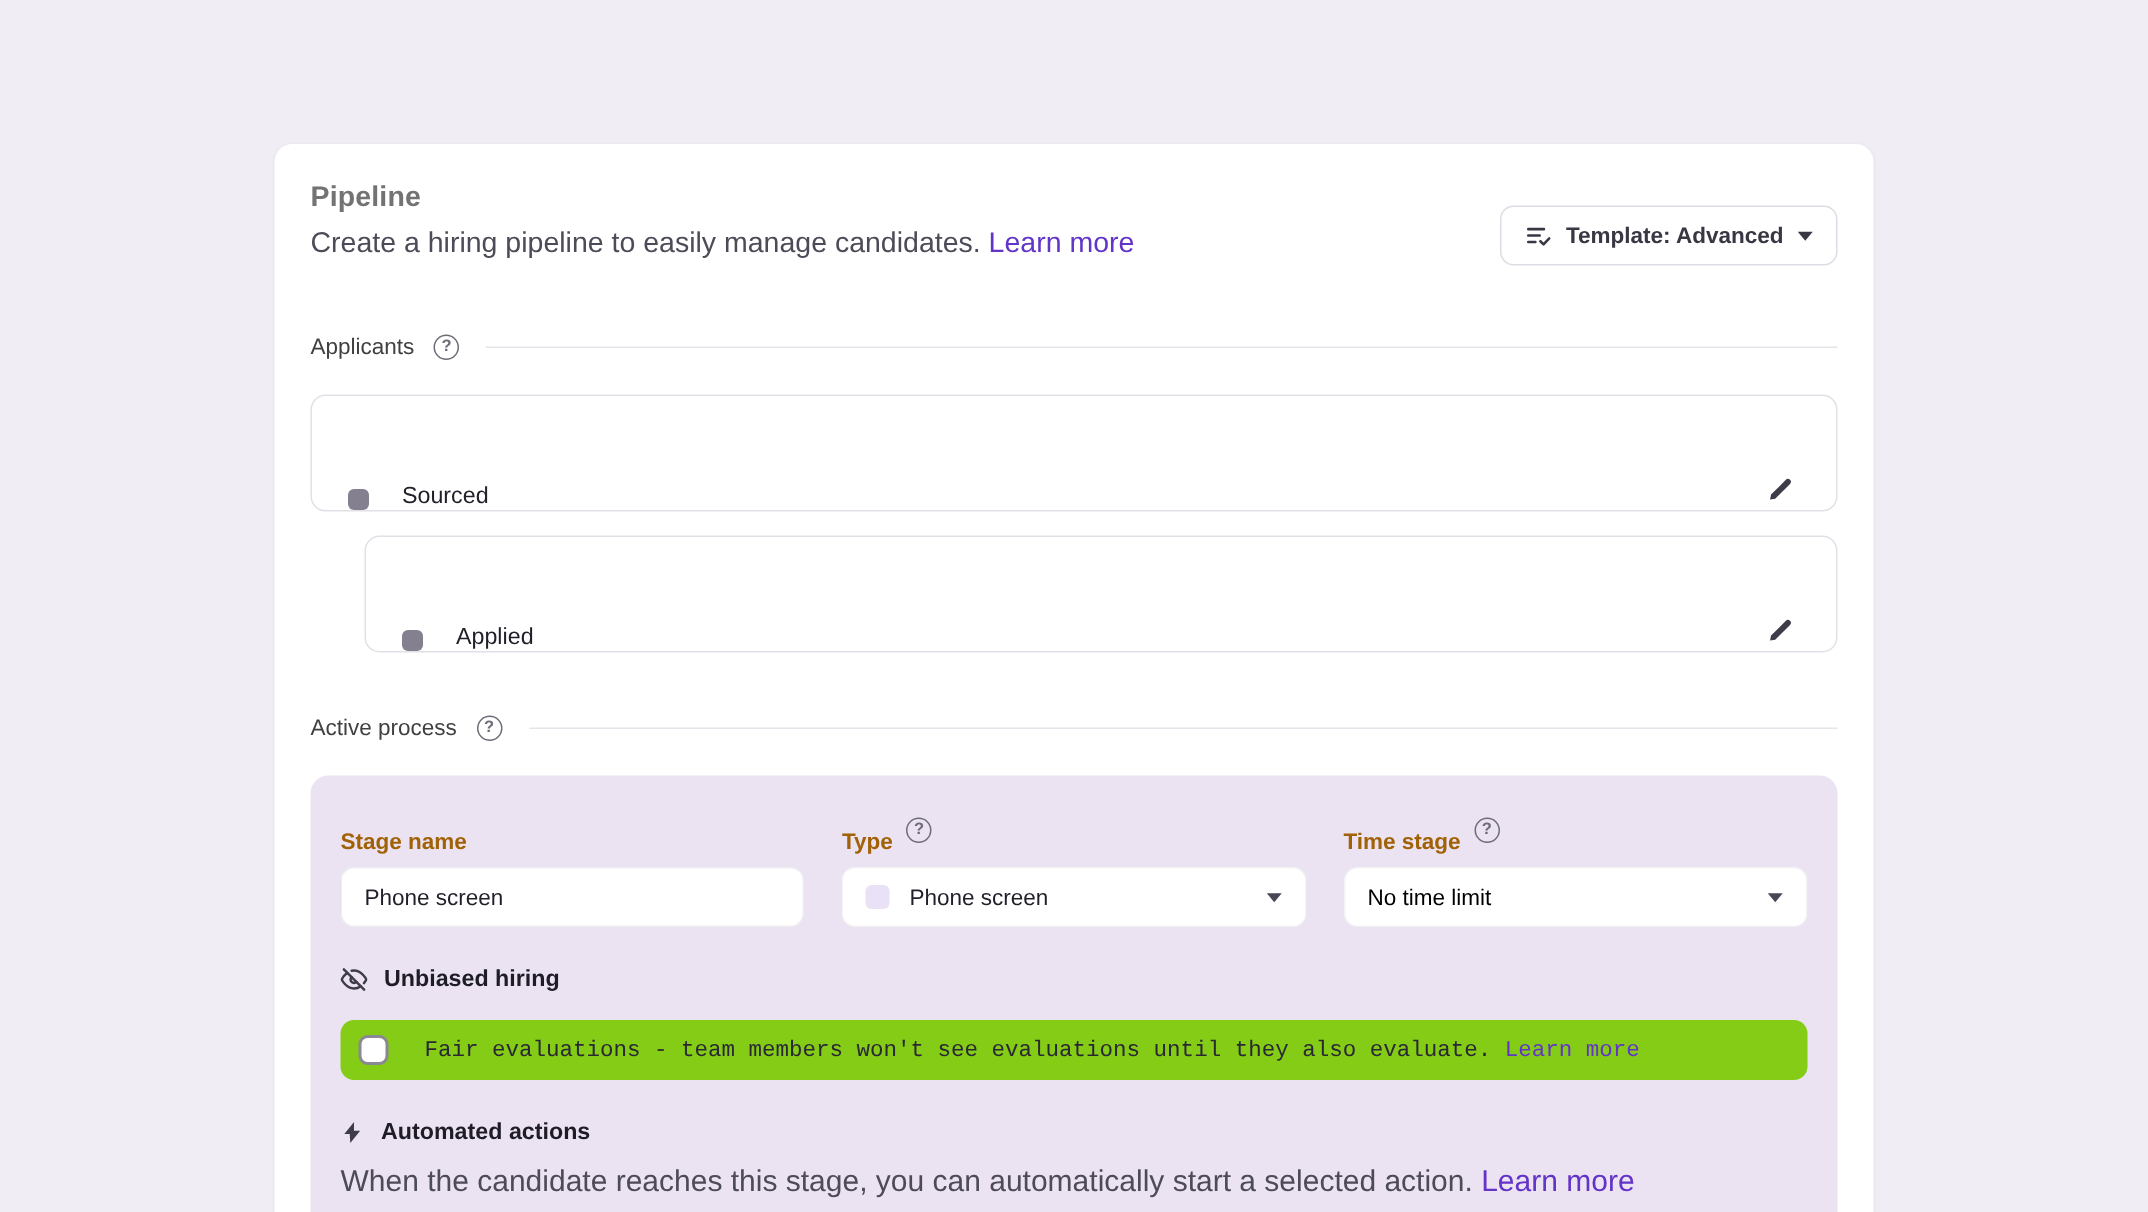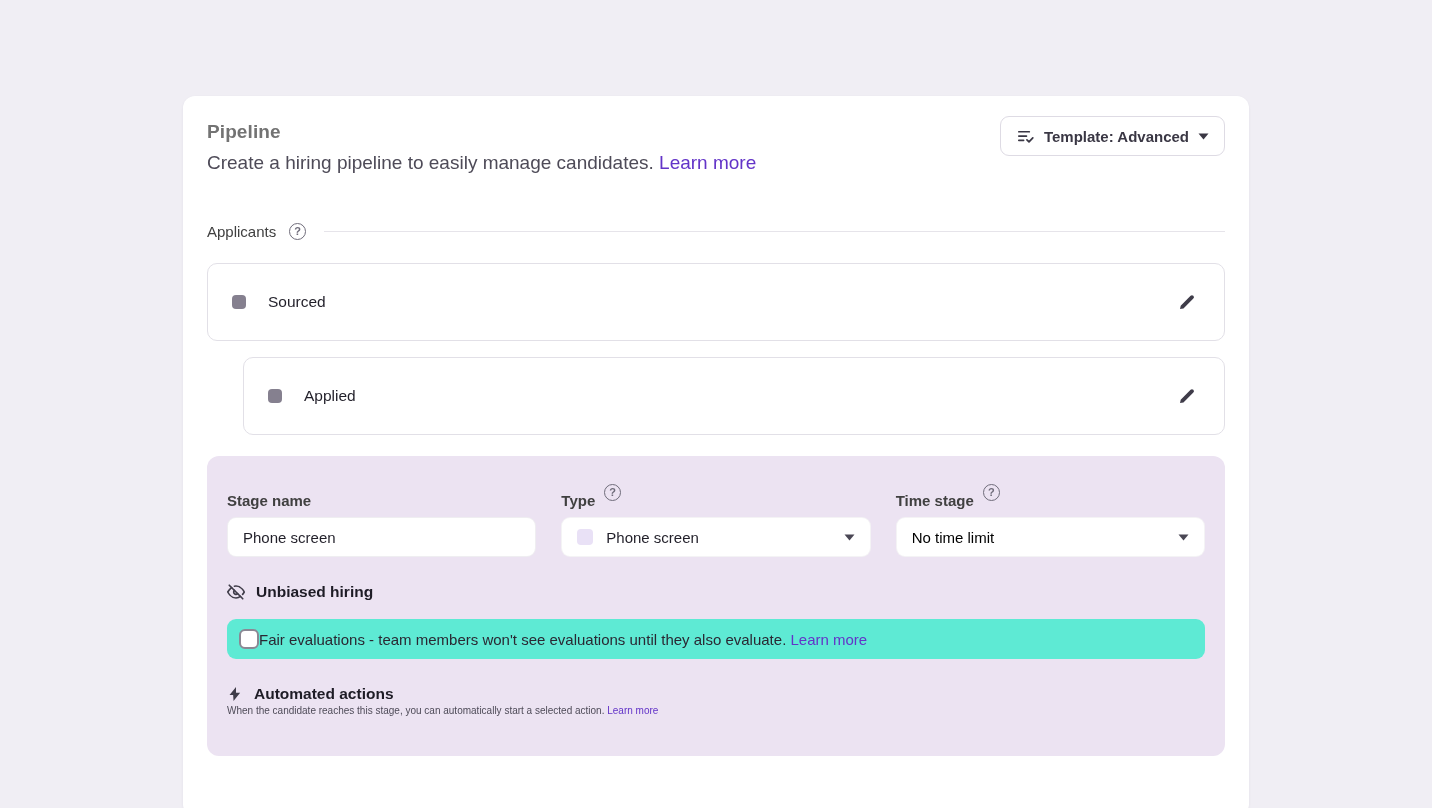--- a/index.html
+++ b/index.html
@@ -16,84 +16,84 @@
     background: #ffffff;
     border-radius: 12px;
     box-shadow: 0 1px 3px rgba(40,35,60,0.06);
     padding: 25px 24px 60px 24px;
     min-height: 712px;
   }
   .page-title { font-size: 19px; font-weight: 700; color: #737373; letter-spacing: 0.1px; }
   .subtitle { margin-top: 9px; font-size: 19px; color: #4e4b58; }
   a.link { color: #6334c8; text-decoration: none; cursor: pointer; }
   .template-btn {
-    position: absolute; top: 20px; right: 24px;
+    position: absolute; top: 41px; right: 24px;
     display: flex; align-items: center; gap: 9px;
     height: 40px; padding: 0 15px;
     background: #fff; border: 1px solid #dedbe4; border-radius: 9px;
     font-family: "Liberation Sans", sans-serif;
     font-size: 15px; font-weight: 700; color: #3a3744; cursor: pointer;
   }
   .section-row { display: flex; align-items: center; margin-top: 46px; height: 22px; }
   .section-row.second { margin-top: 39px; }
   .section-label { font-size: 15px; color: #404040; }
   .help-icon {
     width: 17px; height: 17px; margin-left: 13px;
     border: 1.5px solid #6f6c7a; border-radius: 50%;
     display: inline-flex; align-items: center; justify-content: center;
     color: #6f6c7a; font-size: 11px; font-weight: 700; cursor: pointer;
     flex: none;
   }
   .help-icon::after { content: "?"; }
   .divider { flex: 1; height: 1px; background: #e6e4ea; margin-left: 18px; }
   .stage-row {
-    display: flex; align-items: center;
+    display: flex; align-items: flex-end;
     height: 78px; margin-top: 21px; padding: 0 24px;
     border: 1px solid #e2e0e7; border-radius: 10px; background: #fff;
   }
   .stage-row + .stage-row { margin-top: 16px; margin-left: 36px; }
   .swatch { width: 14px; height: 14px; border-radius: 4px; background: #85808f; flex: none; }
   .stage-name { margin-left: 22px; font-size: 15.5px; color: #211f29; }
   .edit-btn { margin-left: auto; background: none; border: none; cursor: pointer; padding: 4px; display: flex; }
   .panel {
     margin-top: 21px; background: #ece3f2; border-radius: 12px;
     padding: 25px 20px 40px 20px;
   }
   .fields-row { display: flex; gap: 25px; }
   .field { flex: 1; }
   .field-label-row { display: flex; align-items: center; height: 22px; }
-  .field-label { font-size: 15px; font-weight: 700; color: #404040; margin-top: 16px; }
+  .field-label { font-size: 15px; font-weight: 700; color: #a16207; margin-top: 16px; }
   .field-label-row .help-icon { margin-left: 9px; }
   .text-input {
     margin-top: 14px; width: 100%; height: 40px;
     border: 1px solid rgba(30,20,50,0.07); border-radius: 9px;
     padding: 0 15px; font-family: "Liberation Sans", sans-serif;
     font-size: 15px; color: #211f29; background: #fff; outline: none;
   }
   .select {
     margin-top: 14px; width: 100%; height: 40px;
     background: #fff; border: 1px solid rgba(30,20,50,0.05); border-radius: 9px;
     display: flex; align-items: center; padding: 0 15px; cursor: pointer;
   }
   .select-swatch { width: 16px; height: 16px; border-radius: 4px; background: #e9e1f6; margin-right: 13px; flex: none; }
   .select-value { font-size: 15px; color: #211f29; }
   .select-value.muted { color: #000000; }
   .caret { margin-left: auto; display: flex; }
   .subsection-title { display: flex; align-items: flex-start; gap: 11px; margin-top: 26px; }
   .subsection-title .title-text { font-size: 15.5px; font-weight: 700; color: #1e1c26; }
   .checkbox-row {
-    margin-top: 18px; height: 40px; background: #5eead4; border-radius: 9px;
-    display: flex; align-items: center; padding: 0 12px; gap: 0;
+    margin-top: 18px; height: 40px; background: #84cc16; border-radius: 9px;
+    display: flex; align-items: center; padding: 0 12px; gap: 24px; font-family: Liberation Mono, monospace;
   }
   .checkbox {
     width: 20px; height: 20px; border: 2px solid #8b8894; border-radius: 6px;
     background: #fff; cursor: pointer; flex: none;
   }
   .checkbox-text { font-size: 15px; color: #2a2833; }
-  .panel-desc { margin-top: 2px; font-size: 10px; color: #4e4b58; }
+  .panel-desc { margin-top: 13px; font-size: 20px; color: #4e4b58; }
   .icon { display: inline-flex; flex: none; }
 </style>
 </head>
 <body>
 
 <div class="card">
 
   <h1 class="page-title">Pipeline</h1>
   <p class="subtitle"><span>Create a hiring pipeline to easily manage candidates.</span> <a class="link">Learn more</a></p>
 
@@ -135,20 +135,25 @@
     <span class="stage-name">Applied</span>
     <button class="edit-btn">
       <span class="icon">
         <svg width="19" height="19" viewBox="0 0 20 20">
             <path d="M3.2 16.8l0.7-3.4L14.3 3a2.05 2.05 0 0 1 2.9 2.9L6.8 16.3l-3.6 0.5z" fill="#3f3c49"></path>
           </svg>
       </span>
     </button>
   </div>
 
+  <div class="section-row second">
+    <span class="section-label">Active process</span>
+    <span class="help-icon"></span>
+    <div class="divider"></div>
+  </div>
 
   <div class="panel">
 
     <div class="fields-row">
 
       <div class="field">
         <div class="field-label-row">
           <span class="field-label">Stage name</span>
         </div>
         <input class="text-input" type="text" value="Phone screen" style="">

